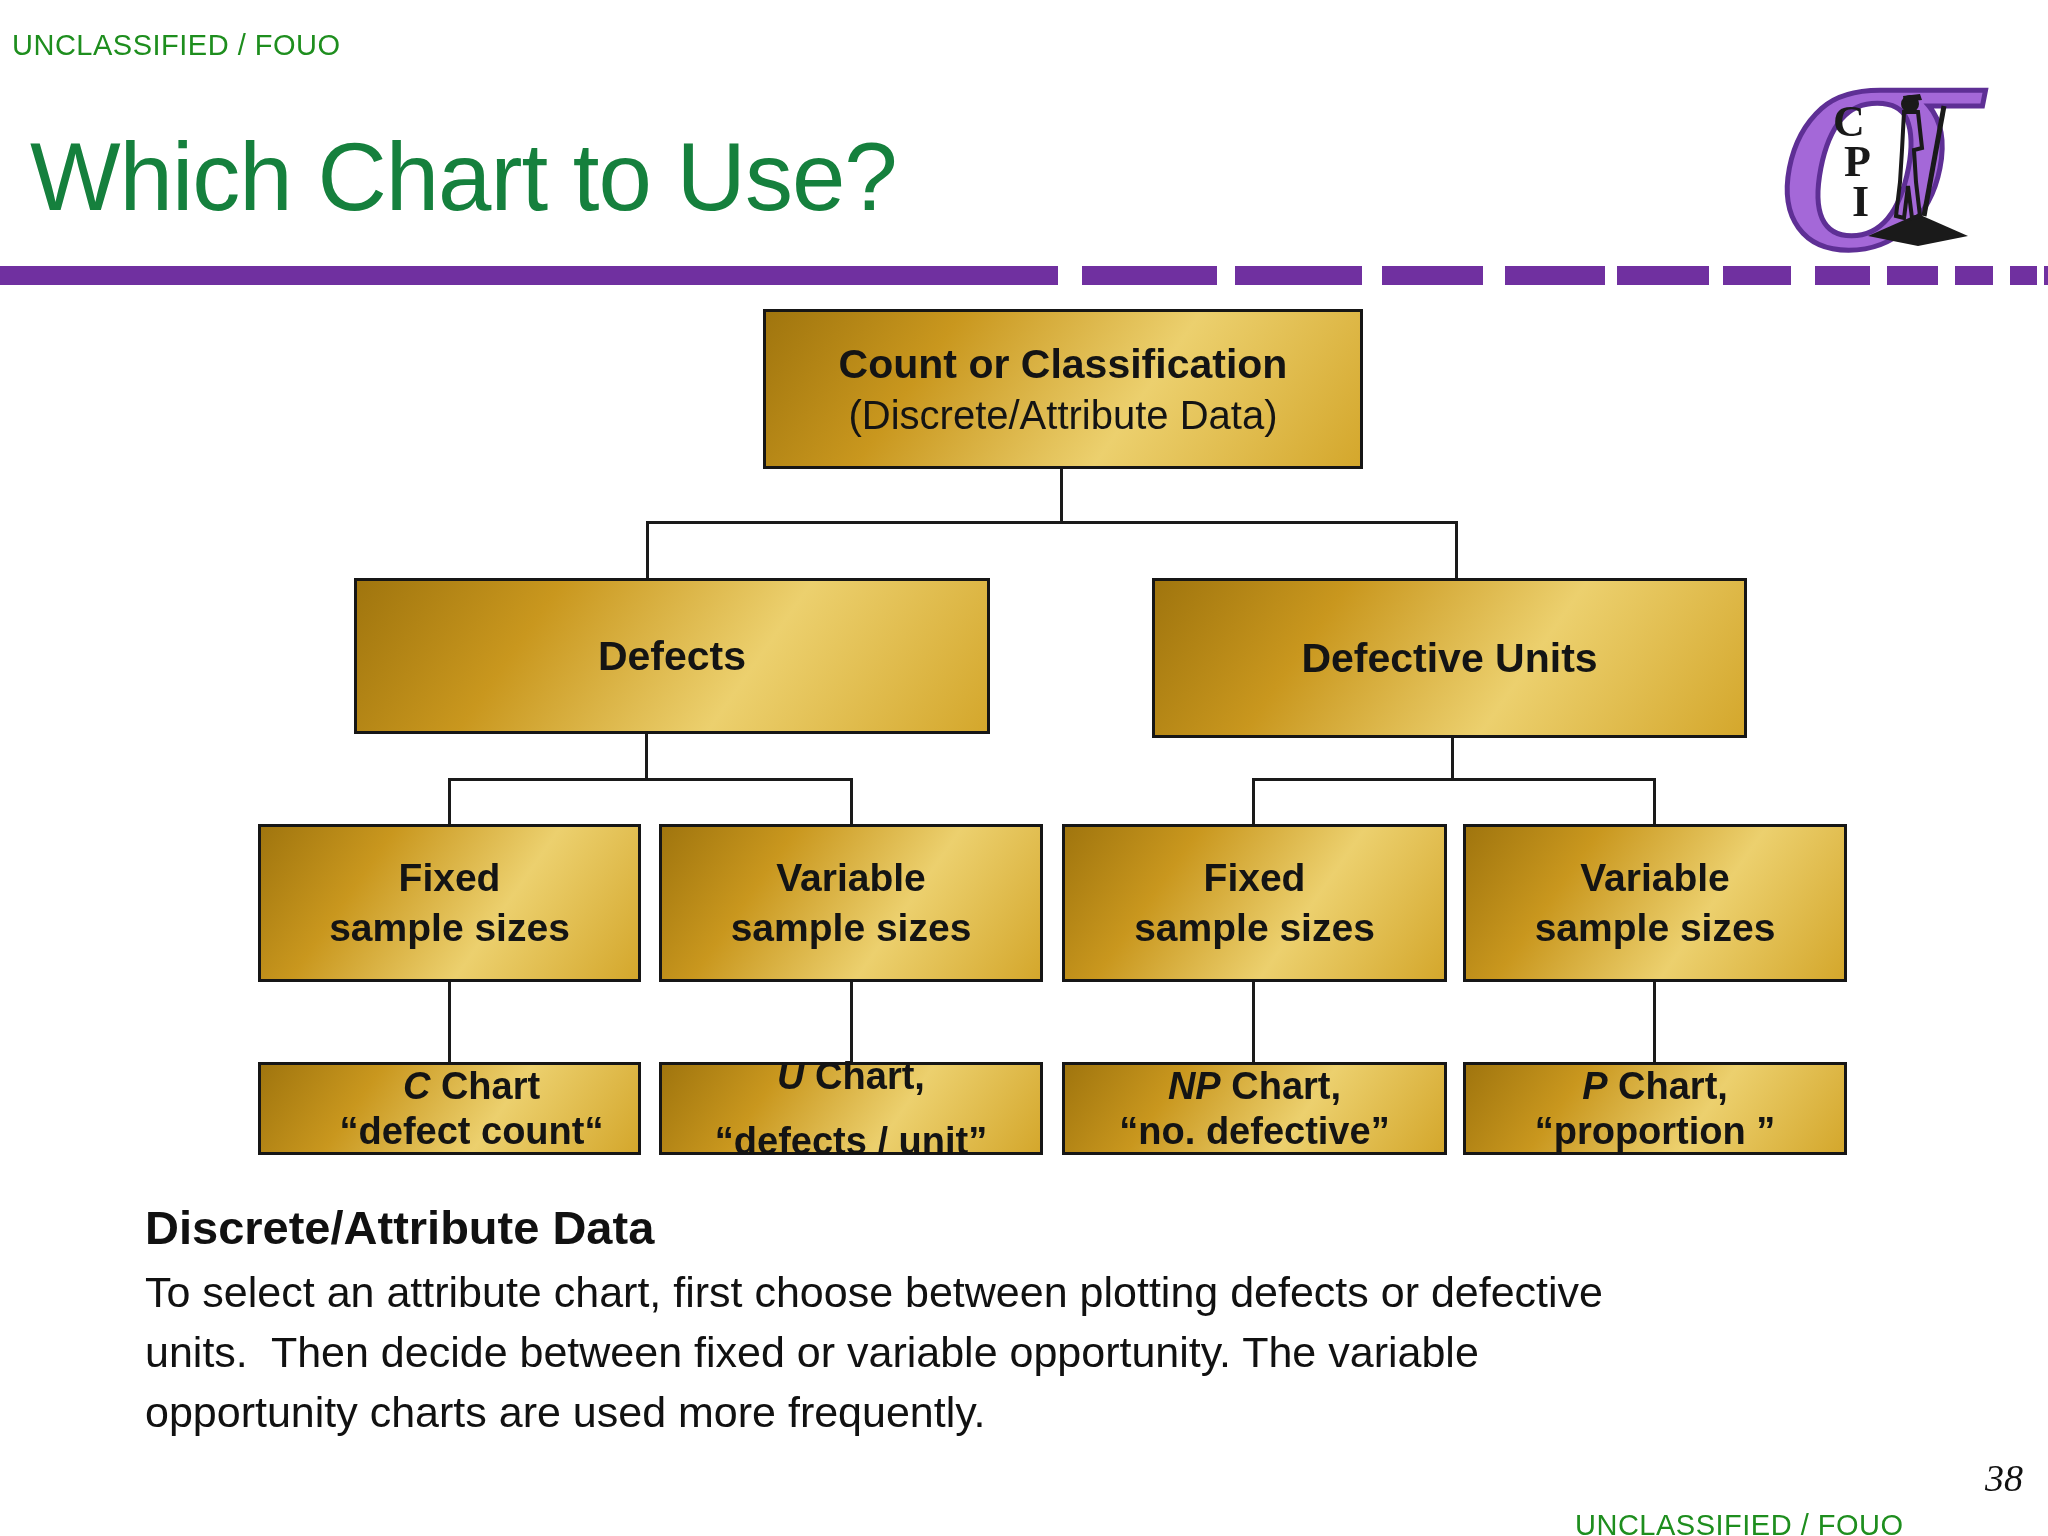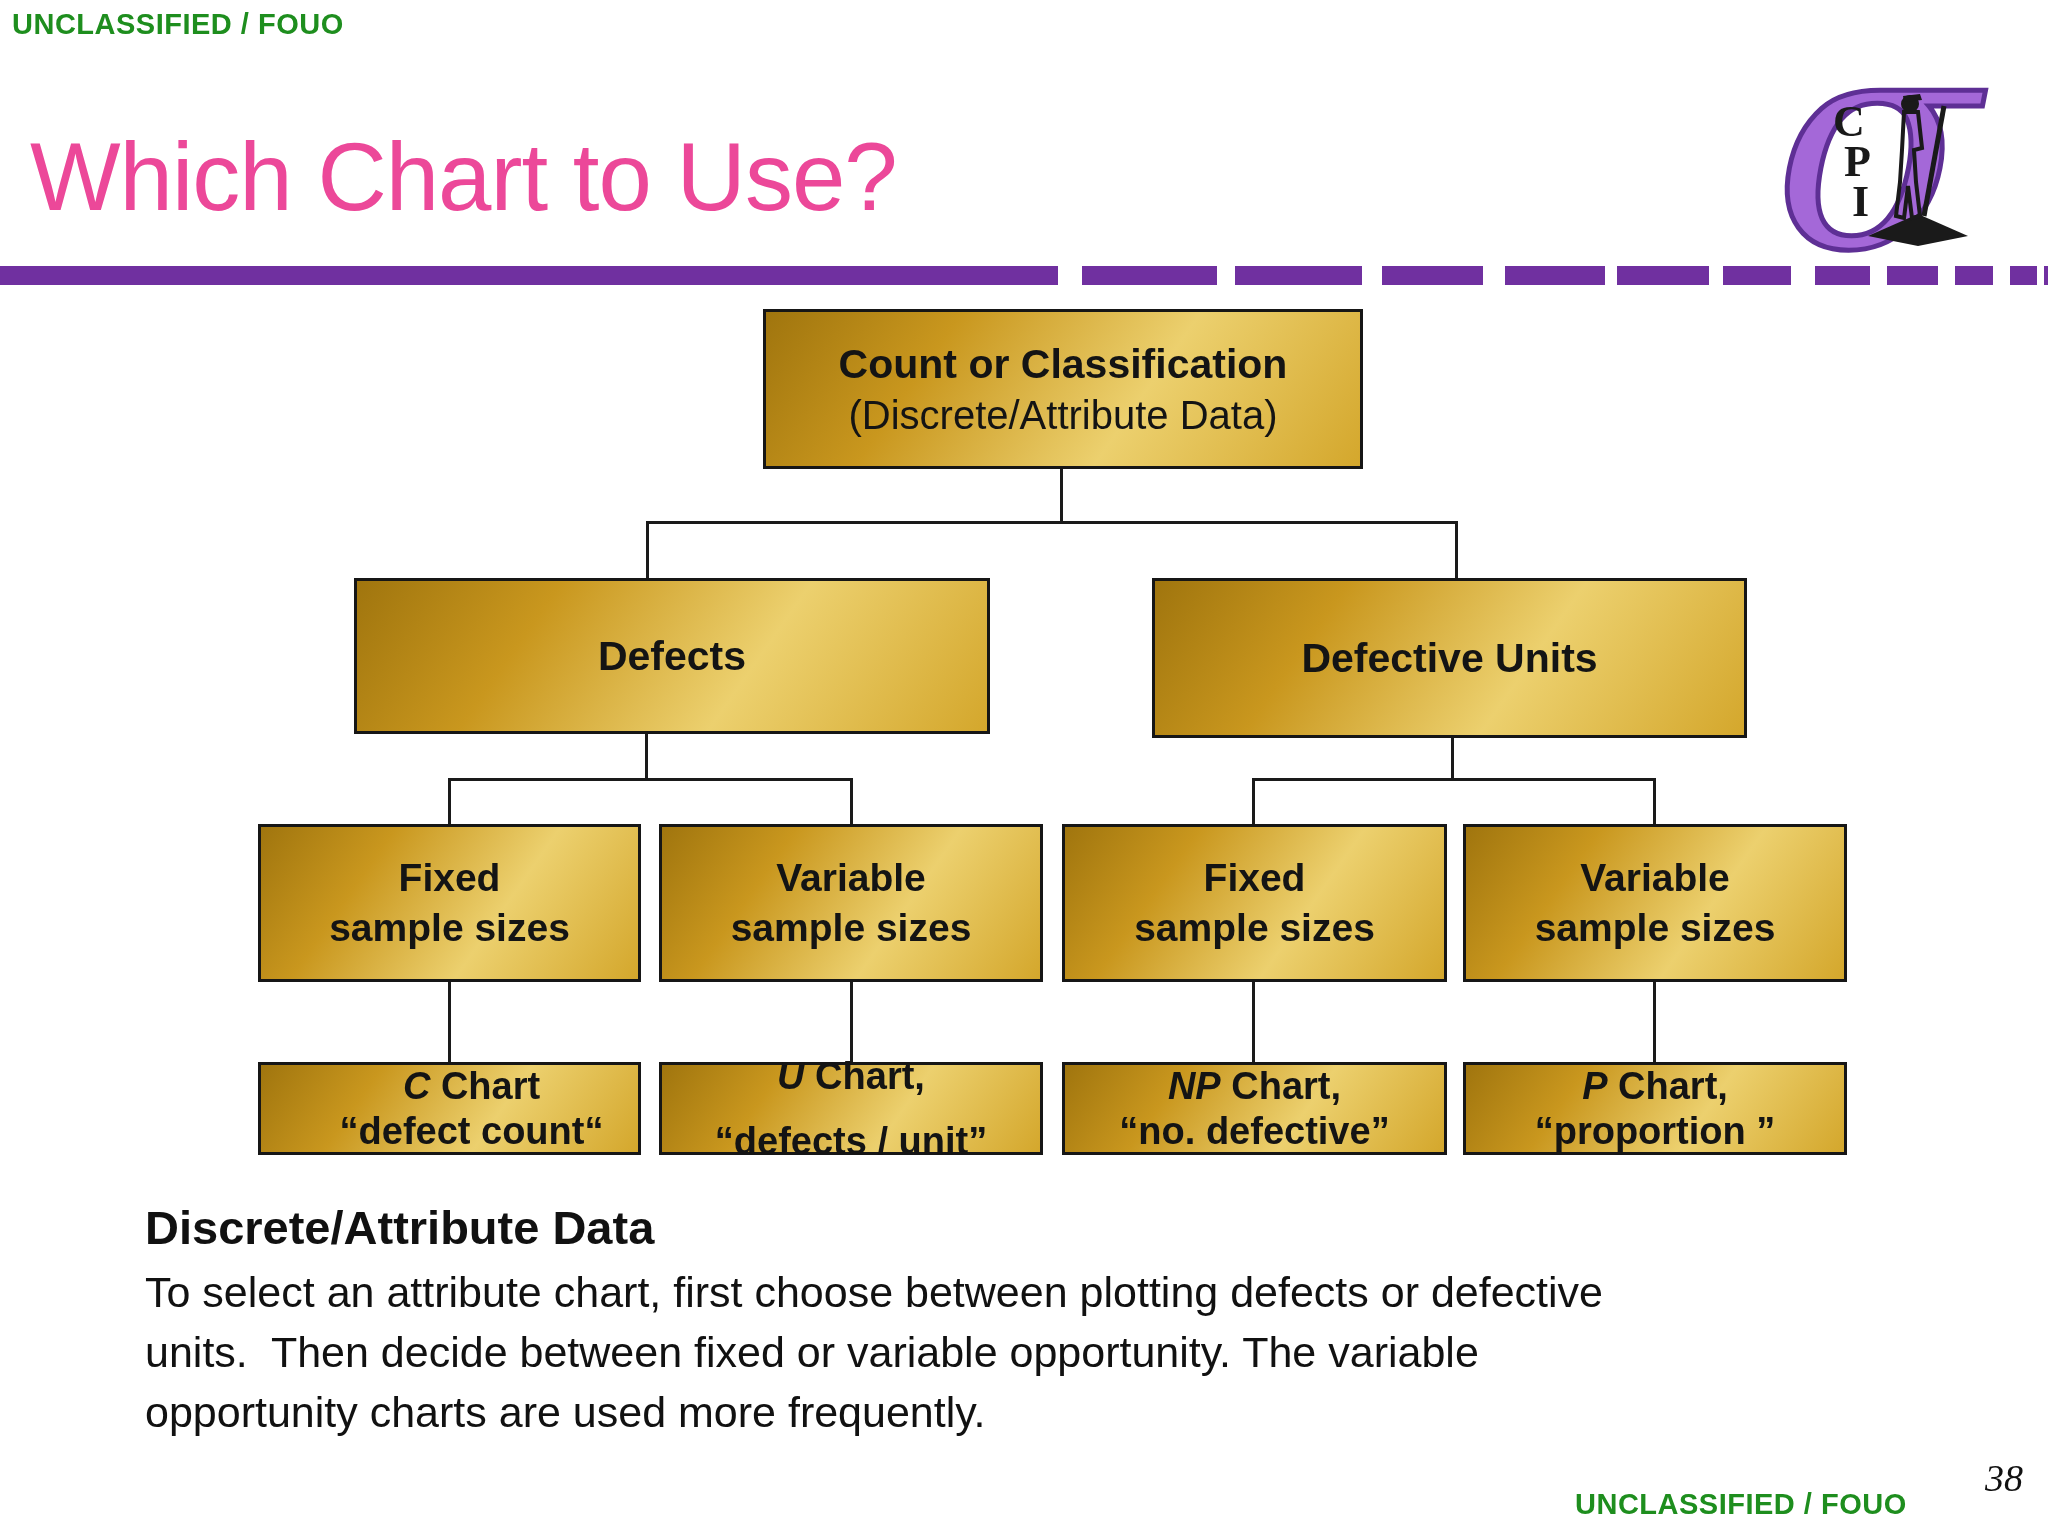--- a/index.html
+++ b/index.html
@@ -6,26 +6,26 @@
   body{
     width:2048px;height:1536px;position:relative;overflow:hidden;
     background:#ffffff;
     font-family:"Liberation Sans", sans-serif;
     color:#111;
   }
   .abs{position:absolute;}
 
   
   .banner{
-    font-weight:bold;font-size:29px;color:#1e8e1e;letter-spacing:0.5px;
+    font-weight:normal;font-size:29px;color:#1e8e1e;letter-spacing:0.5px;margin-top:21px;
   }
 
   
   .slide-title{
-    left:30px;top:122px;font-size:96px;font-weight:400;color:#ec4899;
+    left:30px;top:122px;font-size:96px;font-weight:400;color:#15803d;
     letter-spacing:-1px;white-space:nowrap;
   }
 
   
   .bar-seg{position:absolute;top:266px;height:19px;background:#7030A0;}
 
   
   .logo{left:1778px;top:38px;width:268px;height:222px;}
   .logo svg{position:absolute;left:0;top:0;}
   .logo .cpi{position:absolute;font-family:"Liberation Serif", serif;font-weight:bold;color:#1a1a1a;}

